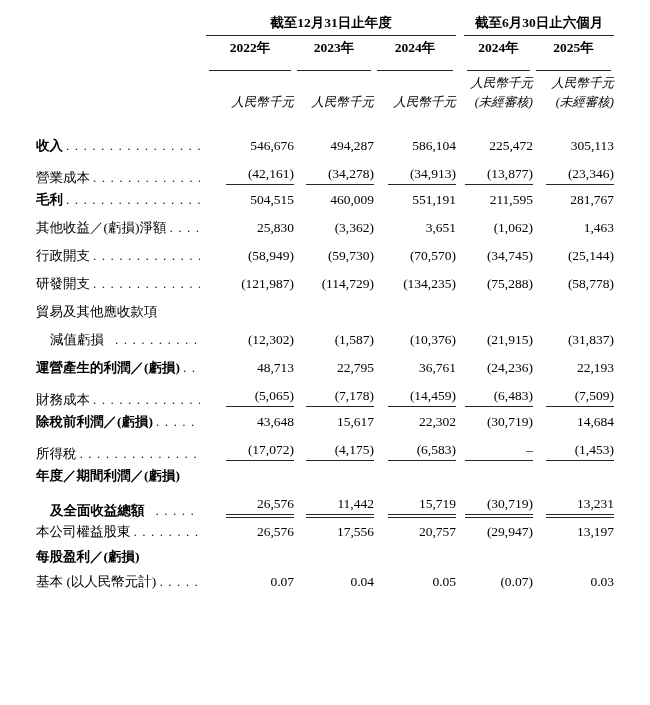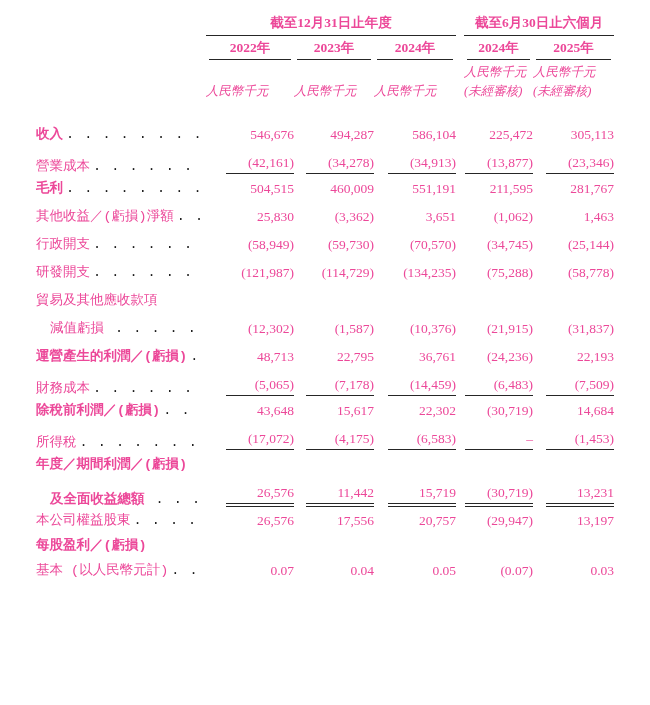--- a/index.html
+++ b/index.html
@@ -1,48 +1,48 @@
 <!DOCTYPE html>
 <html><head>
 <meta charset="utf-8">
 <style>
   html,body{margin:0;padding:0;background:#fff;}
   .page{
     width:650px;height:705px;box-sizing:border-box;
     padding:15px 36px 0 36px;background:#ffffff;overflow:hidden;
     font-family:"Liberation Serif","DejaVu Serif",serif;
-    color:#ec4899;
+    color:#000000;
   }
   table{border-collapse:collapse;table-layout:fixed;width:578px;}
   td{padding:0;vertical-align:bottom;font-size:13.5px;line-height:15px;}
 
   
   .h-group td.group-title{
     text-align:center;font-weight:bold;padding-bottom:4px;
     border-bottom:1.5px solid #262626;line-height:16px;
   }
   .h-years td{padding-top:4px;}
   .yearbox{
     font-weight:bold;text-align:center;line-height:16px;
-    border-bottom:1.5px solid #262626;padding-bottom:3px;margin:0 3px;
+    border-bottom:1.5px solid #262626;padding-bottom:14px;margin:0 3px;
   }
   .h-unit td{padding-top:5px;}
-  .unit{font-style:italic;text-align:left;font-size:12.5px;line-height:15px;}
+  .unit{font-style:italic;text-align:right;font-size:12.5px;line-height:15px;}
   .unaud{padding-top:4px;}
 
   
   tbody td{padding-top:5px;padding-bottom:8px;}
   tr.first-row td{padding-top:28px;}
   tr.space-top td{padding-top:13px;}
   tr.tight td{padding-top:2px;}
   tr.rule-single td{padding-bottom:2px;margin-left:20px;}
   tr.rule-double td{padding-bottom:1px;}
 
   .lbl-cell{padding-right:6px;}
-  .lblwrap{display:flex;align-items:flex-start;font-family:Liberation Mono, monospace;}
+  .lblwrap{display:flex;align-items:flex-start;}
   .indent .lblwrap{padding-left:14px;gap:8px;}
   tr.bold .lbl{font-weight:bold;}
   .lbl{white-space:nowrap;}
   .dots{flex:1 1 auto;overflow:hidden;white-space:nowrap;margin-left:3px;color:#1b1b1b;}
   .dots::after{
     content:". . . . . . . . . . . . . . . . . . . . . . . . . . . . . . . . . . . . . . . .";
     letter-spacing:1px;
   }
 
   .num-cell{text-align:right;}

